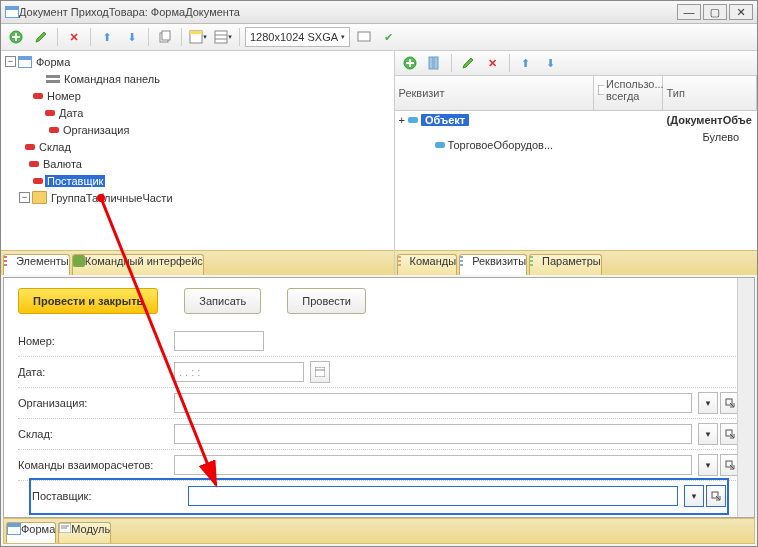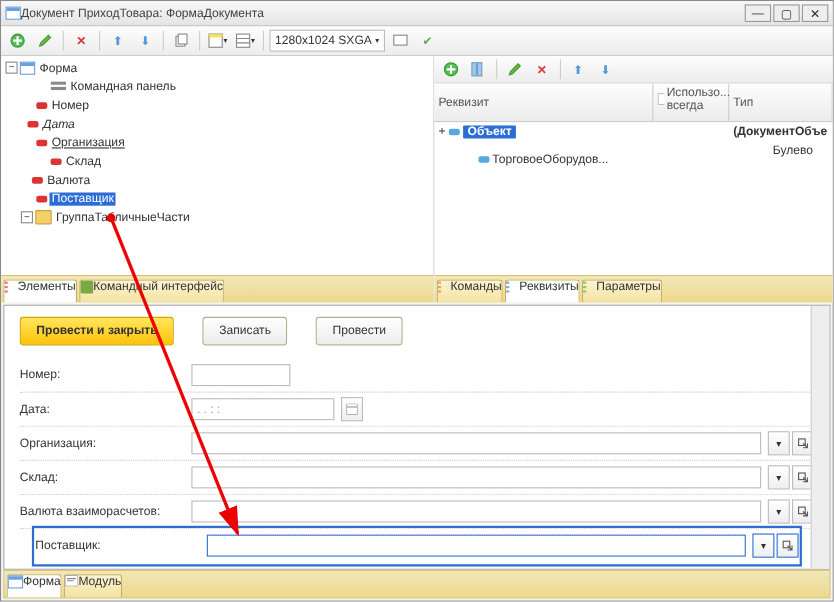--- a/index.html
+++ b/index.html
@@ -141,29 +141,29 @@
               <span><svg width="14" height="8">
                   <rect width="14" height="3" fill="#888"></rect>
                   <rect y="5" width="14" height="3" fill="#888"></rect>
                 </svg></span>
               <span class="tlabel">Командная панель</span>
             </div>
             <div class="trow" style="padding-left: 32px;">
               <span class="field-icon" style="background: rgb(221, 51, 51);"></span>
               <span class="tlabel">Номер</span>
             </div>
-            <div class="trow" style="padding-left: 24px; font-style: italic;">
+            <div class="trow" style="padding-left: 44px;">
               <span class="field-icon" style="background: rgb(221, 51, 51);"></span>
               <span class="tlabel">Дата</span>
             </div>
-            <div class="trow" style="padding-left: 32px; text-decoration: underline;">
+            <div class="trow" style="padding-left: 48px;">
               <span class="field-icon" style="background: rgb(221, 51, 51);"></span>
               <span class="tlabel">Организация</span>
             </div>
-            <div class="trow" style="padding-left: 45px;">
+            <div class="trow" style="padding-left: 24px;">
               <span class="field-icon" style="background: rgb(221, 51, 51);"></span>
               <span class="tlabel">Склад</span>
             </div>
             <div class="trow" style="padding-left: 28px; text-align: right;">
               <span class="field-icon" style="background: rgb(221, 51, 51);"></span>
               <span class="tlabel">Валюта</span>
             </div>
             <div class="trow" style="padding-left: 32px;">
               <span class="field-icon" style="background: rgb(221, 51, 51);"></span>
               <span class="tlabel tsel">Поставщик</span>
@@ -335,21 +335,21 @@
               <div class="fbtn">▾</div>
               <div class="fbtn">
                 <svg width="10" height="10">
                   <rect x="1" y="1" width="6" height="6" fill="none" stroke="#555"></rect>
                   <path d="M5 5 L9 9 M9 5 v4 h-4" stroke="#555" fill="none"></path>
                 </svg>
               </div>
             </div>
           </div>
           <div class="frow">
-            <div class="flabel">Валюта взаиморасчетов:</div>
+            <div class="flabel">Команды взаиморасчетов:</div>
             <div class="finput"></div>
             <div class="fbtns">
               <div class="fbtn">▾</div>
               <div class="fbtn">
                 <svg width="10" height="10">
                   <rect x="1" y="1" width="6" height="6" fill="none" stroke="#555"></rect>
                   <path d="M5 5 L9 9 M9 5 v4 h-4" stroke="#555" fill="none"></path>
                 </svg>
               </div>
             </div>

